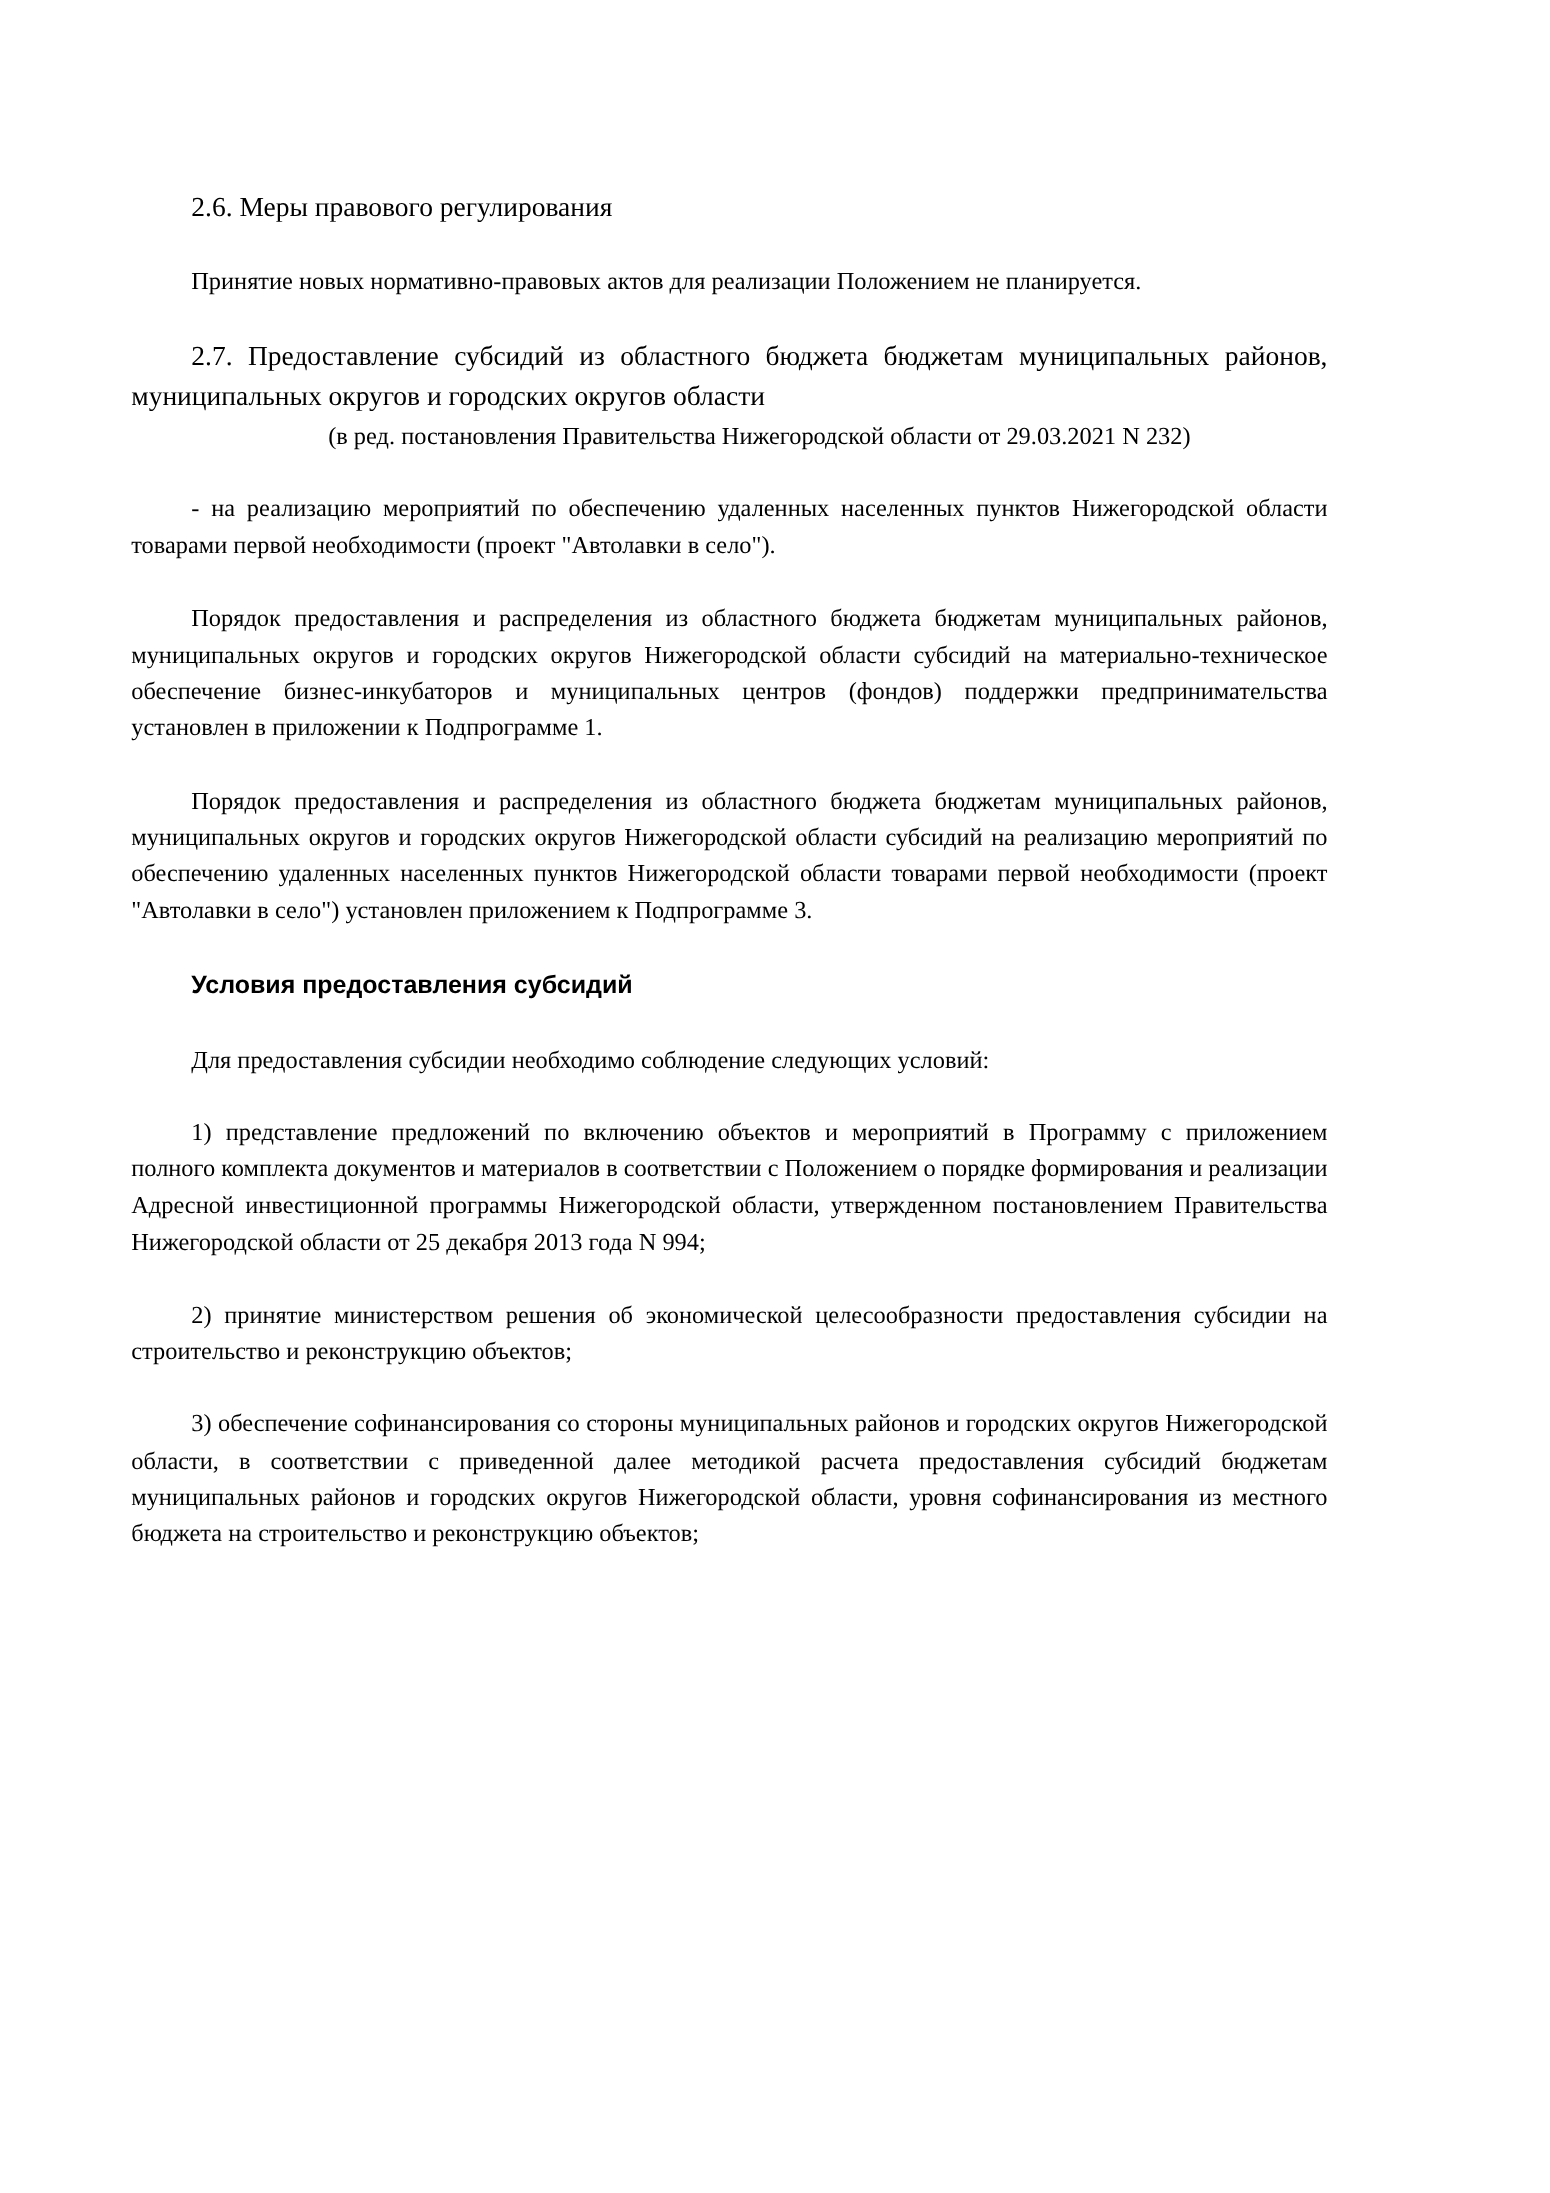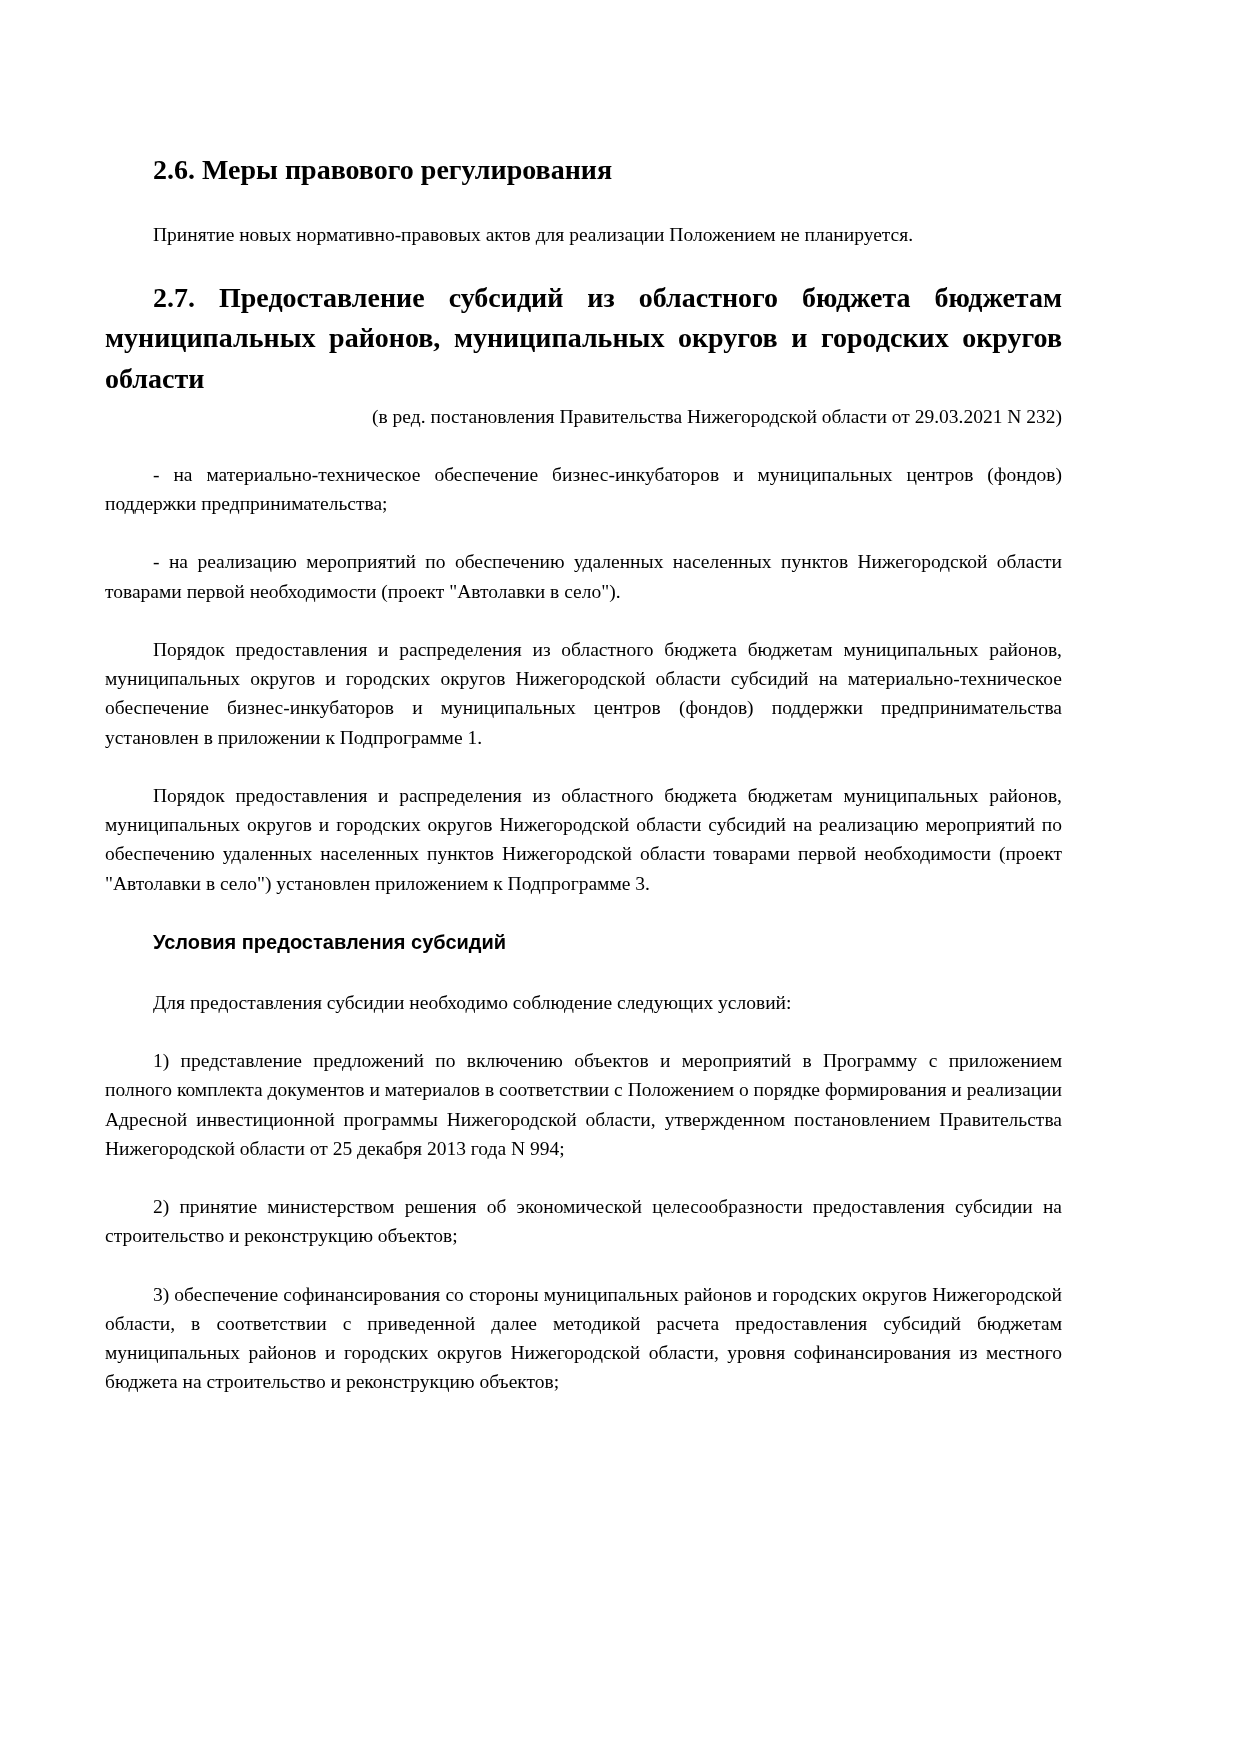--- a/index.html
+++ b/index.html
@@ -19,59 +19,58 @@
     line-height: 1.5;
     color: #000000;
   }
   .para {
     margin: 0 0 29px 0;
     text-align: justify;
     text-indent: 48px;
   }
   .para:last-child { margin-bottom: 0; }
   .heading {
-    font-weight: bold;
-    font-size: 28px;
+    font-weight: normal;
+    font-size: 22px;
     line-height: 1.45;
     margin: 0 0 29px 0;
     text-align: justify;
     text-indent: 48px;
   }
   .heading-tight {
     margin-bottom: 2px;
     margin-top: 12px;
   }
   .subheading {
     font-family: "Liberation Sans", "DejaVu Sans", sans-serif;
     font-weight: bold;
     font-size: 20px;
     margin: 0 0 31px 0;
     text-indent: 48px;
   }
   .note {
     margin: 0 0 29px 0;
-    text-align: right;
+    text-align: center;
     text-indent: 48px;
   }
 </style>
 </head>
 <body>
 
 <div class="page">
 
   <h2 class="heading">2.6. Меры правового регулирования</h2>
 
   <p class="para">Принятие новых нормативно-правовых актов для реализации Положением не планируется.</p>
 
   <h2 class="heading heading-tight">2.7. Предоставление субсидий из областного бюджета бюджетам муниципальных районов, муниципальных округов и городских округов области</h2>
 
   <p class="note">(в ред. постановления Правительства Нижегородской области от 29.03.2021 N 232)</p>
 
 
-  <p class="para">- на материально-техническое обеспечение бизнес-инкубаторов и муниципальных центров (фондов) поддержки предпринимательства;</p>
 
   <p class="para">- на реализацию мероприятий по обеспечению удаленных населенных пунктов Нижегородской области товарами первой необходимости (проект "Автолавки в село").</p>
 
   <p class="para">Порядок предоставления и распределения из областного бюджета бюджетам муниципальных районов, муниципальных округов и городских округов Нижегородской области субсидий на материально-техническое обеспечение бизнес-инкубаторов и муниципальных центров (фондов) поддержки предпринимательства установлен в приложении к Подпрограмме 1.</p>
 
   <p class="para">Порядок предоставления и распределения из областного бюджета бюджетам муниципальных районов, муниципальных округов и городских округов Нижегородской области субсидий на реализацию мероприятий по обеспечению удаленных населенных пунктов Нижегородской области товарами первой необходимости (проект "Автолавки в село") установлен приложением к Подпрограмме 3.</p>
 
   <h3 class="subheading">Условия предоставления субсидий</h3>
 
   <p class="para">Для предоставления субсидии необходимо соблюдение следующих условий:</p>

